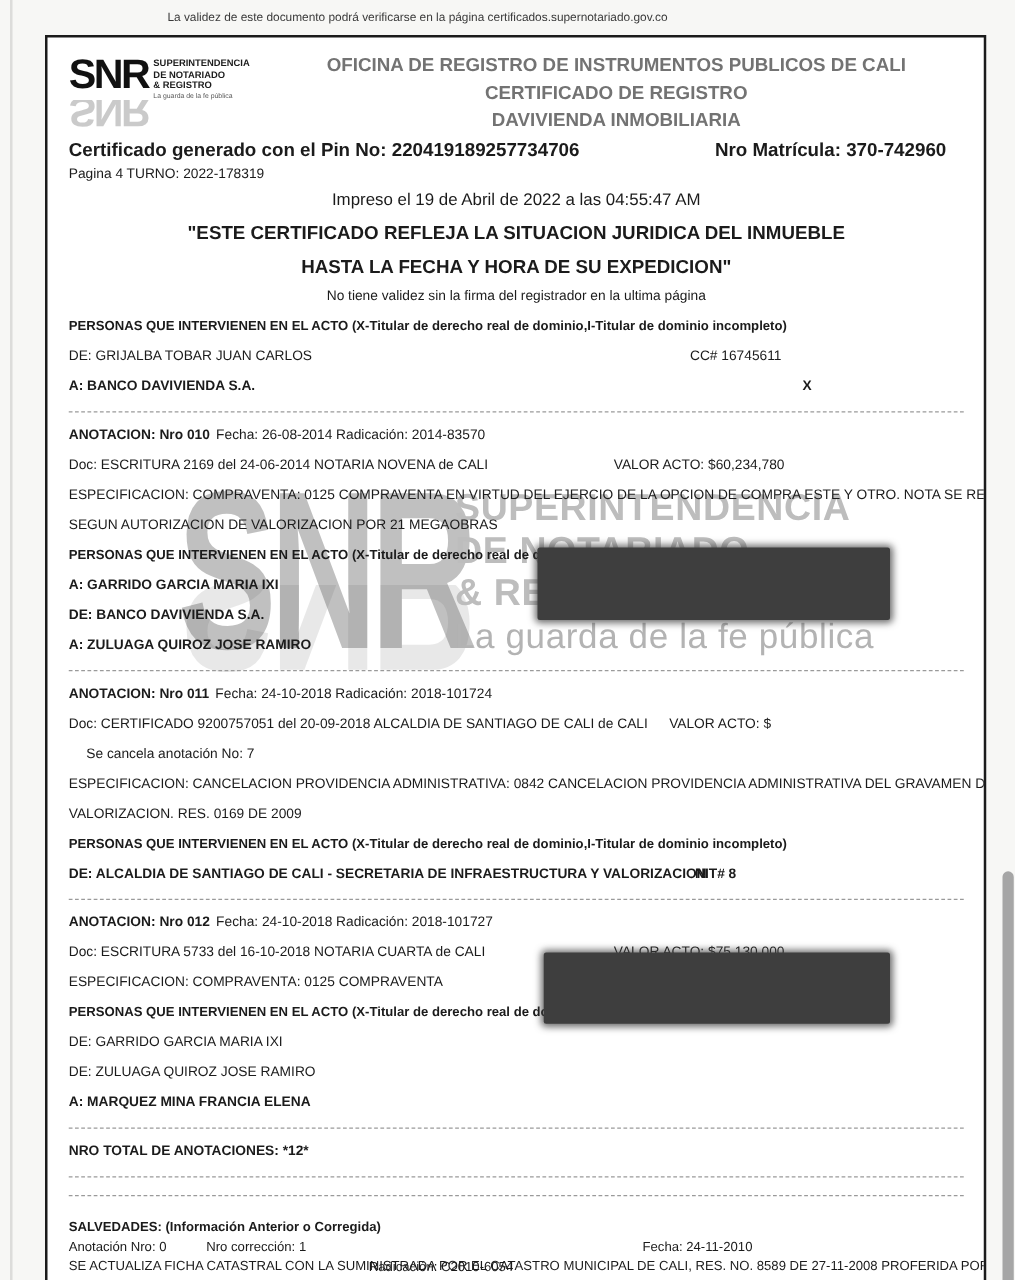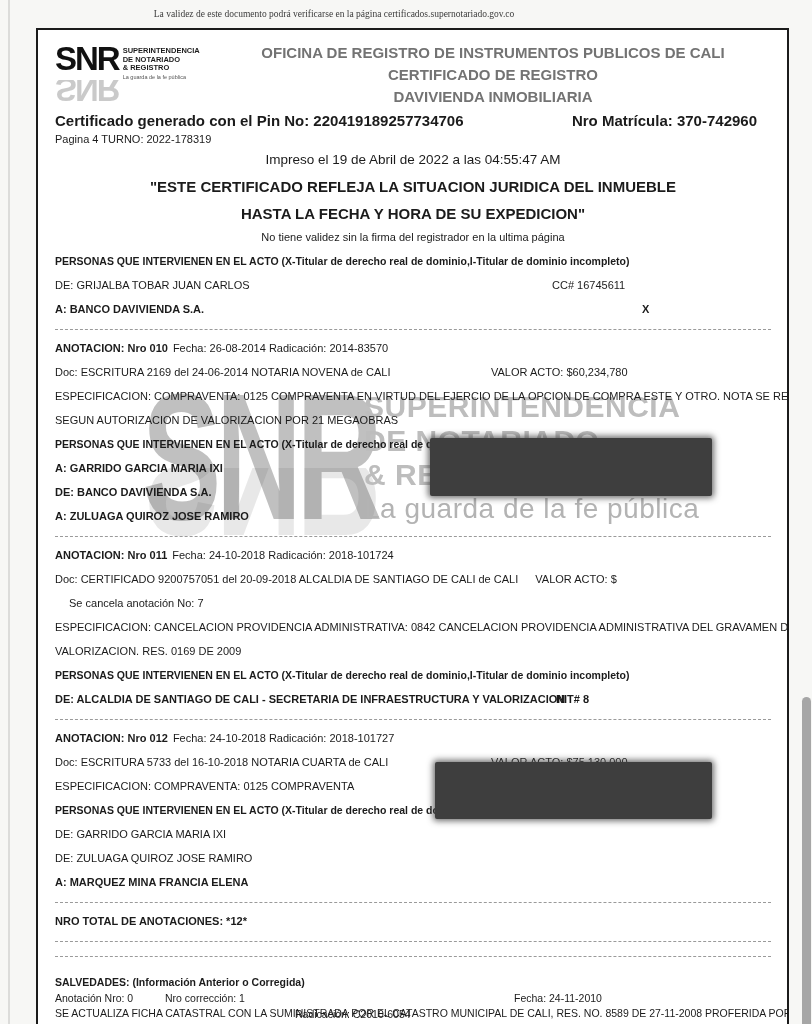--- a/index.html
+++ b/index.html
@@ -7,21 +7,21 @@
   body {
     position:relative;
     background:#f7f7f5;
     font-family:"Liberation Sans", sans-serif;
     color:#1b1b1b;
     overflow:hidden;
   }
   .photo-edge { position:absolute; left:8px; top:0; bottom:0; width:2px; background:#dcdcda; }
   .top-notice {
     position:absolute; top:9px; left:0; width:668px;
-    text-align:center; font-size:9.5px; color:#3a3a3a;font-family:Liberation Serif, serif;
+    text-align:center; font-size:9.5px; color:#3a3a3a;
   }
   .page {
     position:absolute; left:36px; top:28px; width:753px; height:1200px;
     background:#ffffff; border:2px solid #1b1b1b;
     padding:10px 16px 30px 17px;
     overflow:hidden;
   }
   
   .hdr { display:flex; align-items:flex-start; }
   .logo { width:160px; position:relative; padding-top:4px; }

